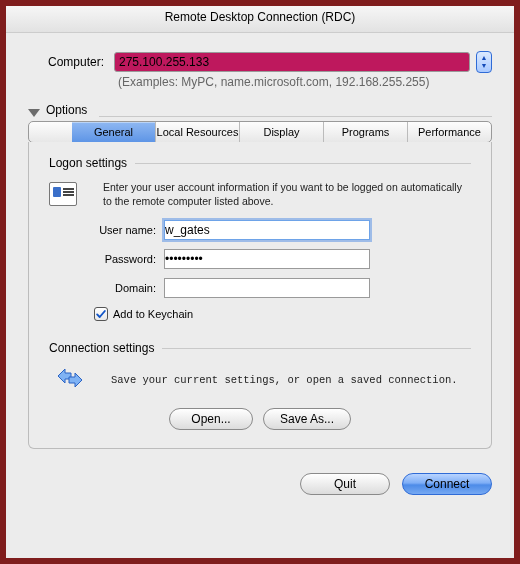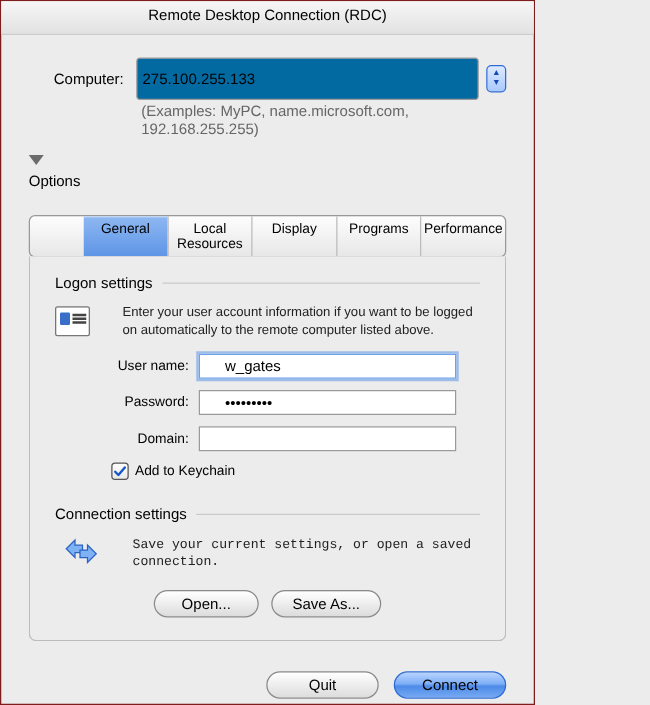--- a/index.html
+++ b/index.html
@@ -6,83 +6,82 @@
   body {
     font-family: "Lucida Grande", "Helvetica Neue", Arial, sans-serif;
     font-size: 11px;
     background: #ececec;
     width: 520px;
     height: 564px;
     overflow: hidden;
     color: #000;
   }
   .window {
-    width: 428px;
+    width: 520px;
     height: 564px;
     background: #ececec;
-    border: 1px solid #7f1d1d;
+    border: 6px solid #7f1d1d;
   }
   .titlebar {
     text-align: center;
     padding: 4px 0 8px 0;
     font-size: 12px;
     background: linear-gradient(#f6f6f6, #e2e2e2);
     border-bottom: 1px solid #ccc;
   }
   .content { padding: 18px 22px 8px 22px; }
   .row-computer {
     display: flex;
     align-items: center;
     gap: 6px;
   }
   .row-computer label { width: 80px; text-align: right; padding-right: 4px; font-size: 12px;}
   .computer-input {
     flex: 1;
     font-size: 12px;
-    padding: 16px 4px;
+    padding: 4px 4px;
     border: 1px solid #9a9a9a;
     border-radius: 3px;
-    background: #0369a1;
+    background: #be185d;
     height: 20px;
   }
   .stepper {
     width: 16px;
     height: 22px;
     border: 1px solid #2f6bd6;
     border-radius: 4px;
     background: linear-gradient(#dceaff,#a9c9ff);
     display:flex;flex-direction:column;align-items:center;justify-content:center;
     font-size:7px;color:#154bb8;line-height:8px;
     cursor:pointer;
   }
   .examples {
     font-size: 12px;
     color: #666;
     margin-left: 90px;
     margin-top: 2px;
   }
   .options-row {
     display: flex;
-    align-items: flex-start;
+    align-items: flex-end;
     margin-top: 14px;
     gap: 6px;
     font-size: 12px;
-    flex-direction: column;
   }
   .disclosure {
     width:0;height:0;
     border-left:6px solid transparent;
     border-right:6px solid transparent;
     border-top:8px solid #6b6b6b;
     cursor:pointer;
   }
   .options-row .line { flex:1; height:1px; background:#c9c9c9; margin-left:6px;}
   .tabs {
     display:flex;
-    margin-top:14px;
+    margin-top:4px;
     border:1px solid #999;
     border-radius:5px;
     overflow:hidden;
     background:linear-gradient(#fdfdfd,#e7e7e7);
     padding-left:43px;
   }
   .tab {
     flex:1;
     text-align:center;
     padding:4px 0;
@@ -122,21 +121,21 @@
     background:#3a6fc9;border-radius:1px;
   }
   .id-icon::after{
     content:"";position:absolute;left:13px;top:5px;width:11px;height:2px;
     background:#444;box-shadow:0 3px 0 #444,0 6px 0 #444;
   }
   .help-text{font-size:10.5px;color:#222;line-height:1.35;margin-left:16px;}
   .form-row{display:flex;align-items:center;margin-bottom:9px;}
   .form-row label{width:115px;text-align:right;padding-right:8px;font-size:11px;}
   .text-input{
-    width:206px;height:20px;padding:2px 20px;font-size:12px;
+    width:206px;height:20px;padding:2px 0;font-size:12px;
     border:1px solid #9a9a9a;background:#fff;
   }
   .text-input.focused{
     border:1px solid #6ea3e8;
     box-shadow:0 0 0 2px rgba(94,149,230,.55);
     outline:none;
   }
   .checkbox-row{display:flex;align-items:center;margin-top:6px;gap:5px;margin-left:45px;}
   .chk{
     width:14px;height:14px;border:1px solid #555;border-radius:3px;

